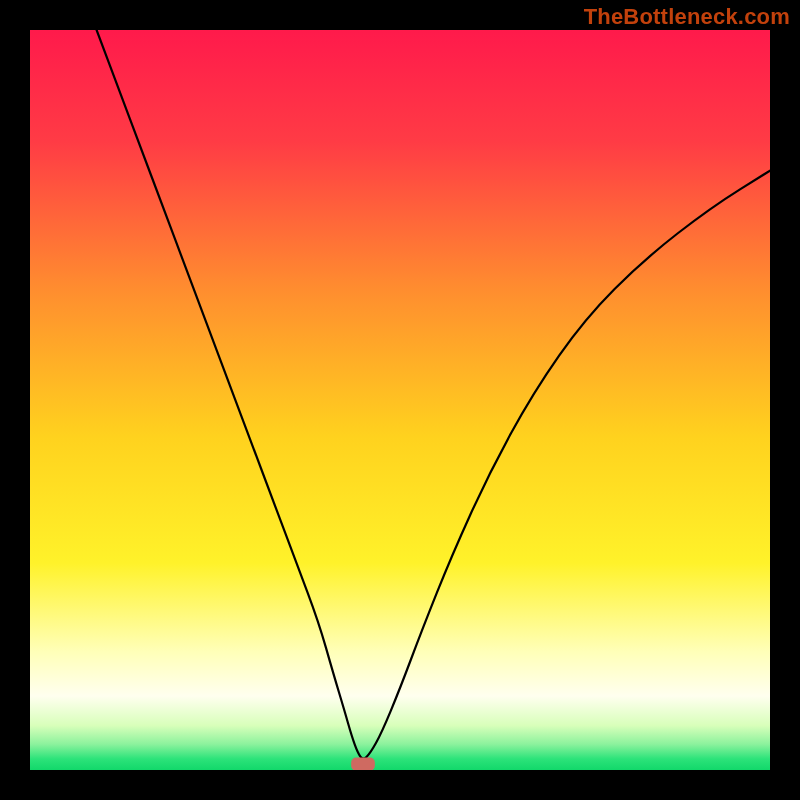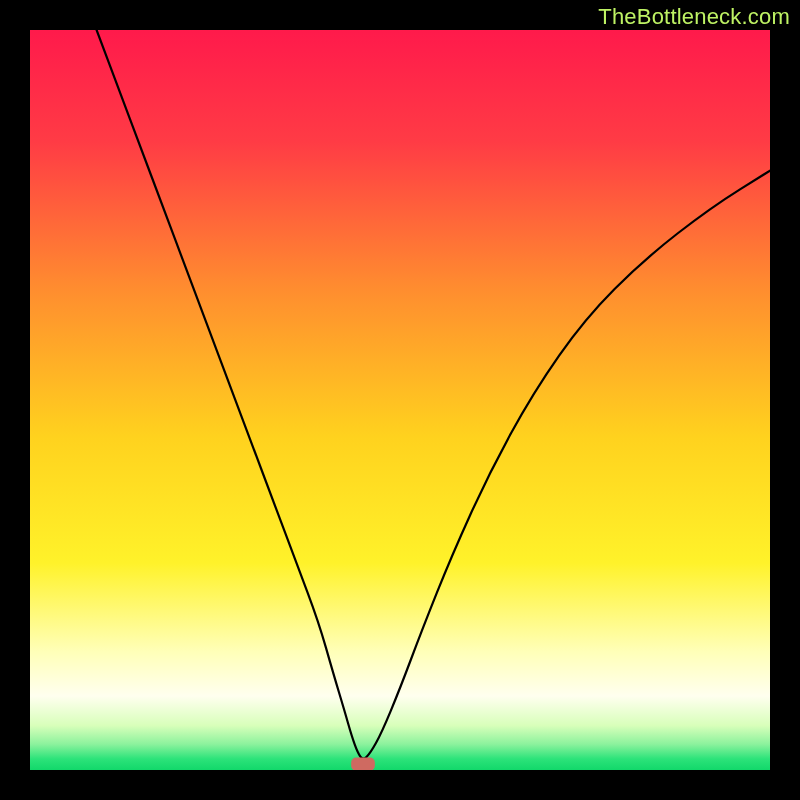--- a/index.html
+++ b/index.html
@@ -22,23 +22,23 @@
     left: 30px;
     top: 30px;
     width: 740px;
     height: 740px;
     overflow: hidden;
   }
   .watermark {
     position: absolute;
     top: 4px;
     right: 10px;
-    color: #bef264;
+    color: #c2410c;
     font-size: 22px;
-    font-weight: 400;
+    font-weight: 700;
     letter-spacing: 0.2px;
     user-select: none;
   }
 </style>
 </head>
 <body>
 
 <div class="frame">
 
   <div class="watermark">TheBottleneck.com</div>

